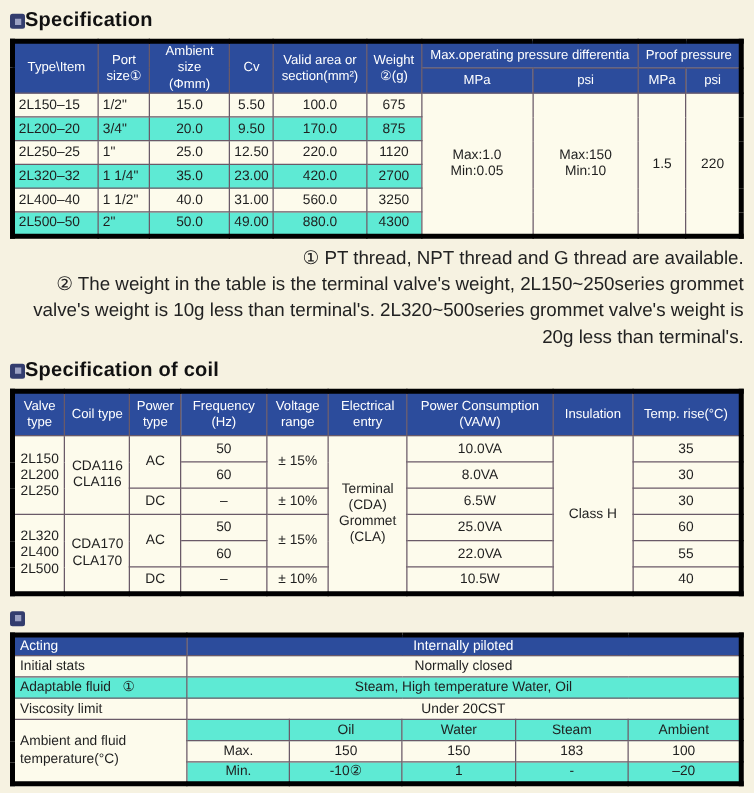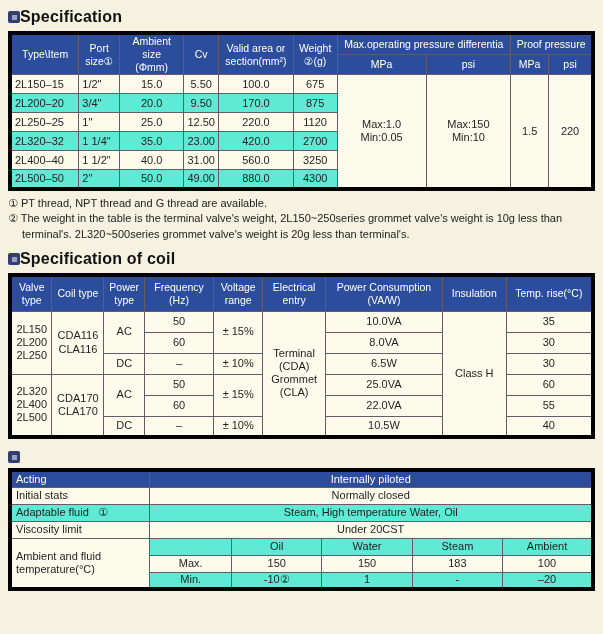--- a/index.html
+++ b/index.html
@@ -35,21 +35,21 @@
   .alt { background:#5eead4; }
   .left { text-align:left; padding-left:3px; }
 
   
   .t1 { margin-bottom:5px; }
   .t1 thead tr.grp th { height:15px; }
   .t1 thead tr.sub th { height:15px; }
   .t1 tbody td { height:19px; }
 
   
-  .notes { font-size:11px; line-height:1.4; color:#222; margin:2px 0 8px 0; }
+  .notes { font-size:15px; line-height:1.4; color:#222; margin:2px 0 8px 0;text-align:right; }
   .notes .note { padding-left:14px; text-indent:-14px; }
 
   
   .t2 { margin-bottom:12px; }
   .t2 thead th { height:36px; }
   .t2 tbody td { height:21px; background:#fdfbec; }
 
   
   .t3 { margin-bottom:6px; }
   .t3 td { height:17px; }

